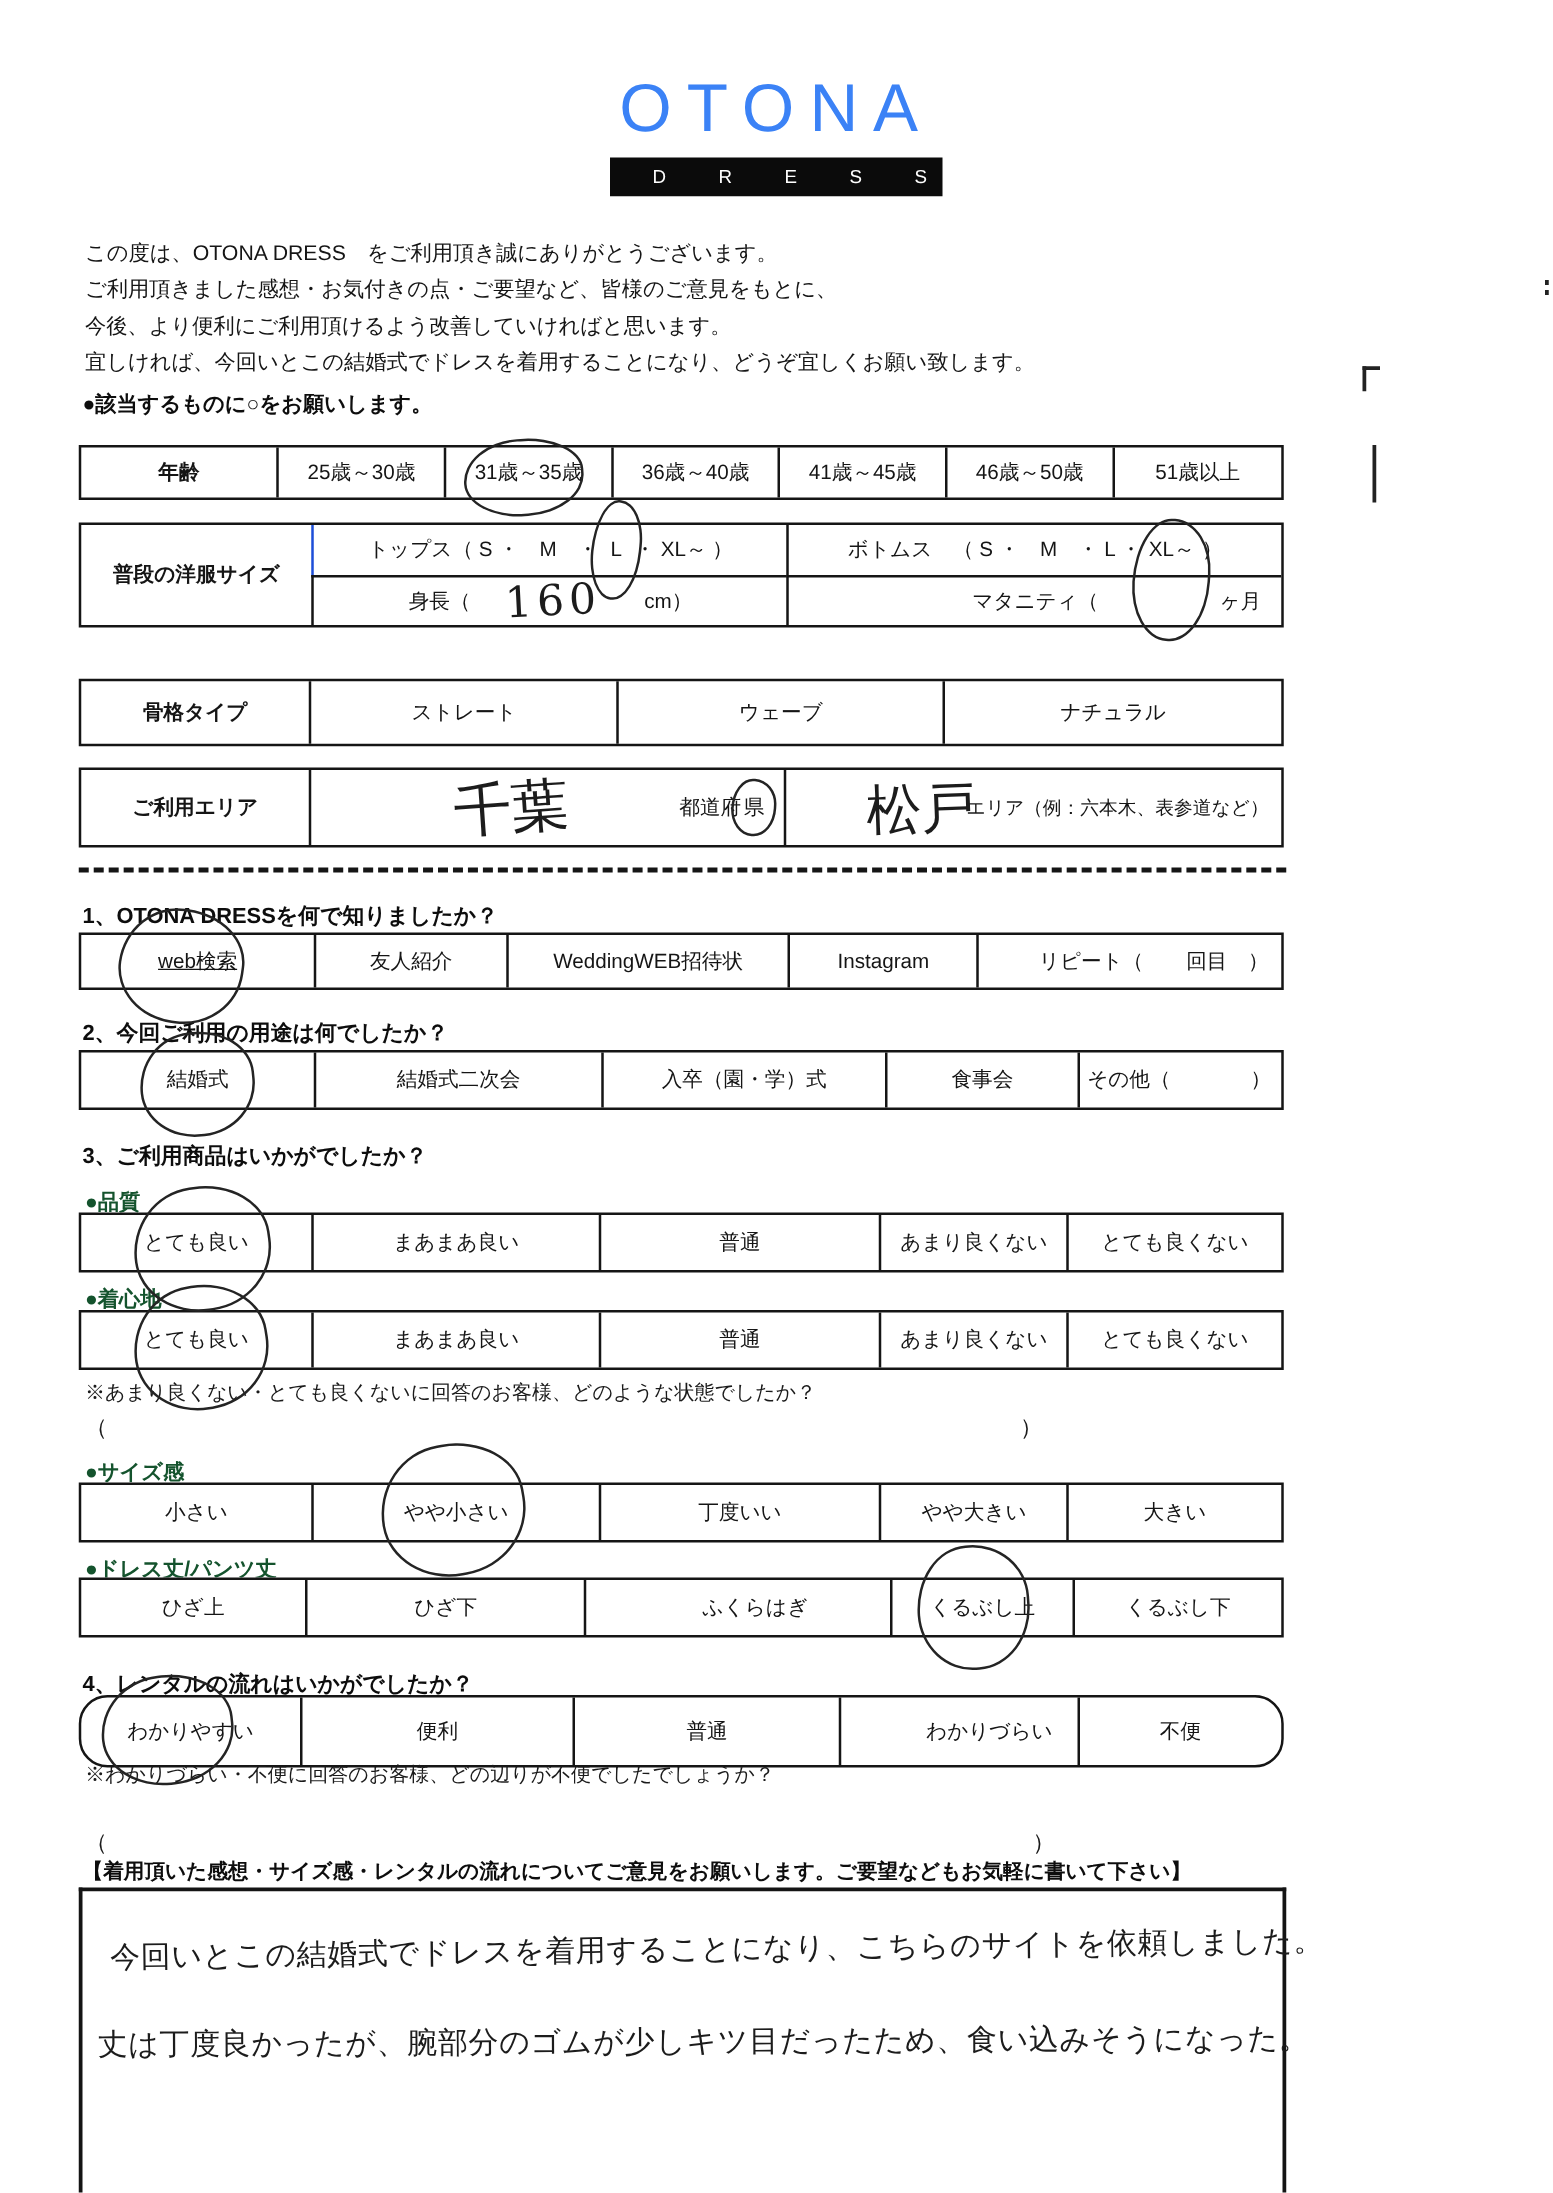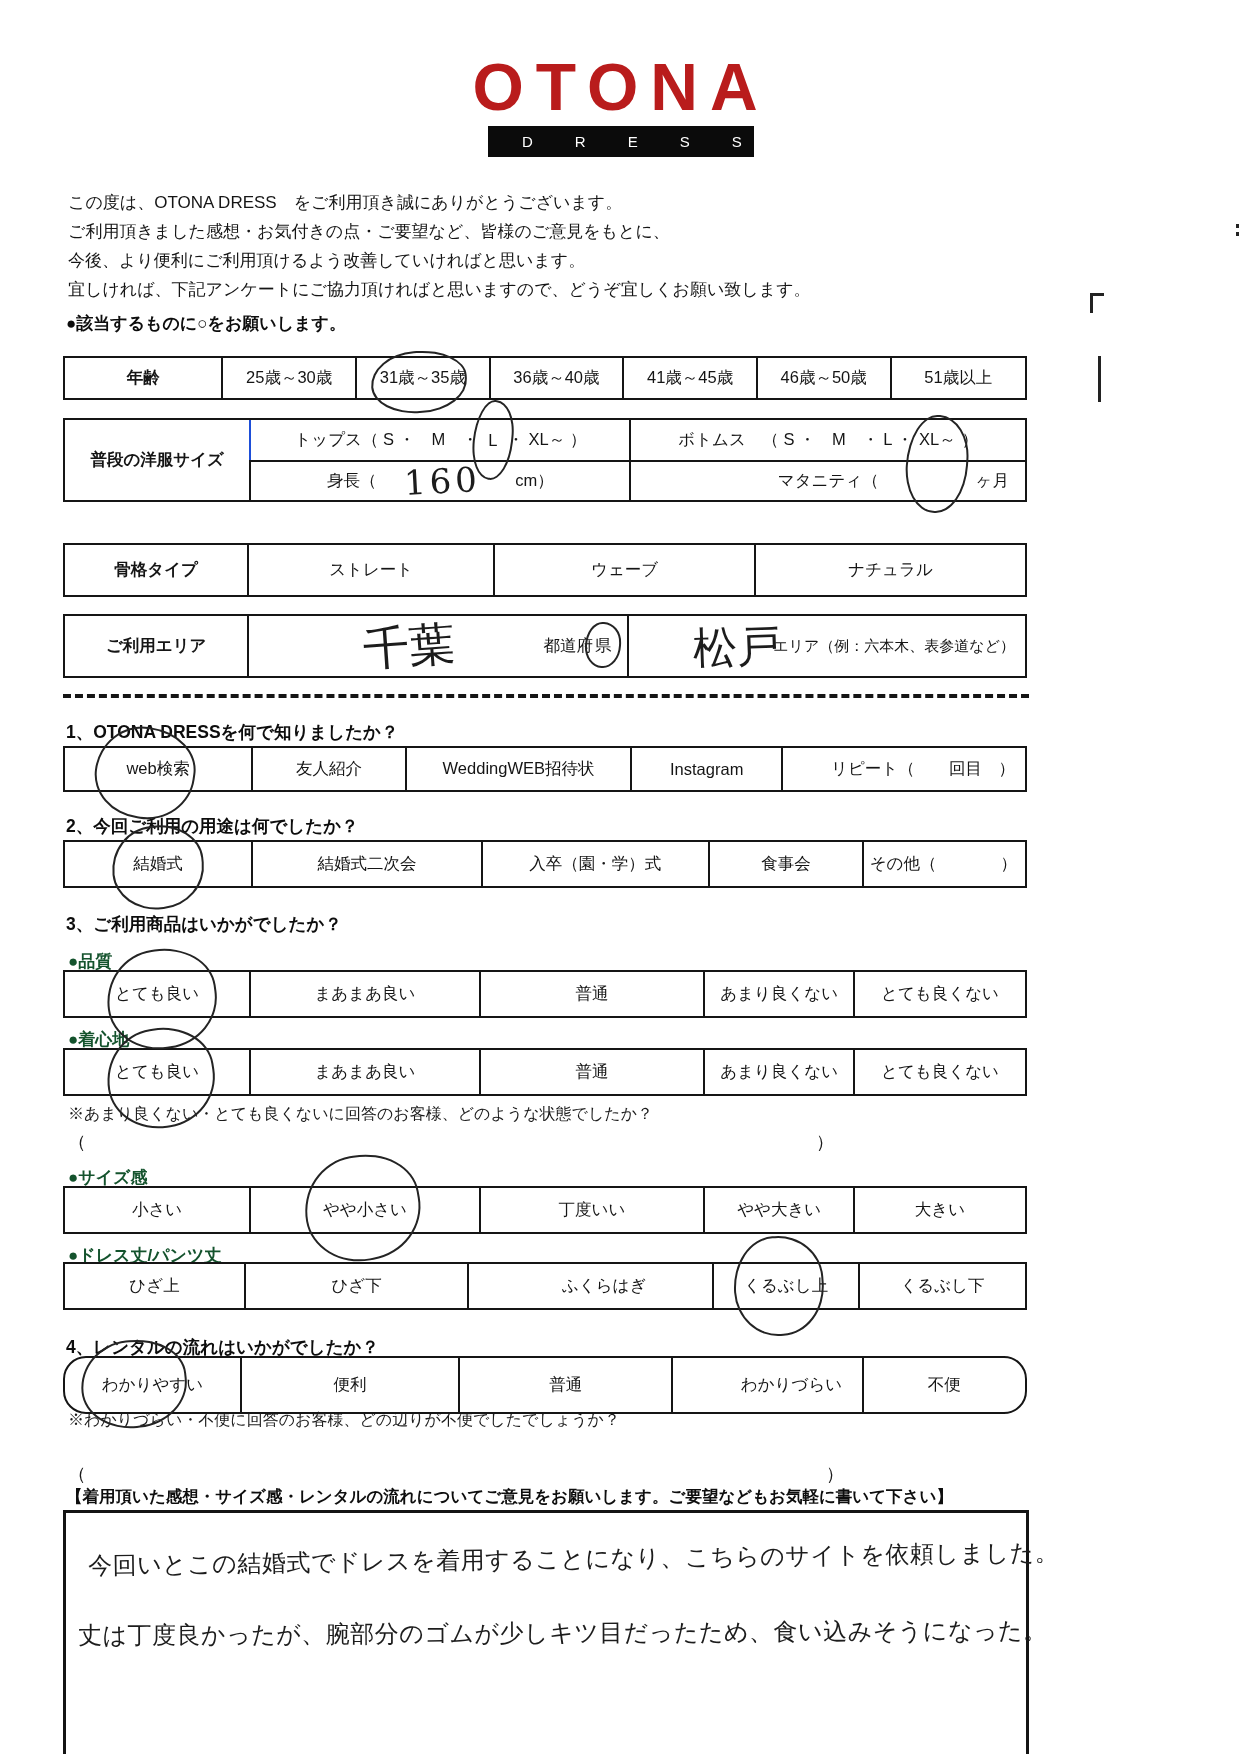--- a/index.html
+++ b/index.html
@@ -4,21 +4,21 @@
 <style>
   html,body{margin:0;padding:0;}
   body{
     width:1242px;height:1754px;position:relative;background:#ffffff;
     font-family:"Liberation Sans", sans-serif;color:#111;overflow:hidden;
   }
   .abs{position:absolute;}
   
   .logo-wrap{top:52px;left:0;width:1242px;text-align:center;}
   .logo-title{
-    font-size:66px;font-weight:700;letter-spacing:12px;color:#b91c1c;
+    font-size:54px;font-weight:400;letter-spacing:12px;color:#3b82f6;
     line-height:70px;display:inline-block;
   }
   .logo-bar{
     margin:4px auto 0;width:266px;height:31px;background:#0b0b0b;color:#fff;
     font-size:15px;font-weight:300;letter-spacing:42px;text-indent:34px;
     line-height:31px;text-align:left;overflow:hidden;white-space:nowrap;
   }
   
   .intro{top:188px;left:68px;font-size:17px;line-height:29px;color:#151515;}
   
@@ -80,21 +80,21 @@
 
 <div class="abs logo-wrap">
   <div class="logo-title">OTONA</div>
   <div class="logo-bar">DRESS</div>
 </div>
 
 <div class="abs intro">
   <div>この度は、OTONA DRESS　をご利用頂き誠にありがとうございます。</div>
   <div>ご利用頂きました感想・お気付きの点・ご要望など、皆様のご意見をもとに、</div>
   <div>今後、より便利にご利用頂けるよう改善していければと思います。</div>
-  <div>宜しければ、下記アンケートにご協力頂ければと思いますので、どうぞ宜しくお願い致します。</div>
+  <div>宜しければ、今回いとこの結婚式でドレスを着用することになり、どうぞ宜しくお願い致します。</div>
 </div>
 
 <div class="abs h-bold" style="top:312px;left:66px;">●該当するものに○をお願いします。</div>
 
 <div class="abs tbl" style="top:356px;height:44px;">
   <div class="cell label-cell" style="width:16.5%;">年齢</div>
   <div class="cell" style="width:13.92%;">25歳～30歳</div>
   <div class="cell" style="width:13.92%;">
     <span>31歳～35歳</span>
     <span class="circle c-age"></span>
@@ -152,21 +152,21 @@
   <div class="cell" style="width:41.2%;">
     <span class="hw hw-city" style="position:absolute;left:64px;top:50%;margin-top:-28px;">松戸</span>
     <span style="position:absolute;right:10px;font-size:15px;">エリア（例：六本木、表参道など）</span>
   </div>
 </div>
 
 <div class="abs dashed-sep" style="top:694px;"></div>
 
 <div class="abs q-head" style="top:720px;left:66px;">1、OTONA DRESSを何で知りましたか？</div>
 <div class="abs tbl" style="top:746px;height:46px;">
-  <div class="cell" style="width:19.6%;">
+  <div class="cell" style="width:19.6%;text-decoration:underline;">
     <span>web検索</span>
     <span class="circle c-q1"></span>
   </div>
   <div class="cell" style="width:16%;">友人紹介</div>
   <div class="cell" style="width:23.5%;">WeddingWEB招待状</div>
   <div class="cell" style="width:15.7%;">Instagram</div>
   <div class="cell" style="width:25.2%;justify-content:flex-start;padding-left:48px;">
     <span>リピート（</span>
     <span class="right-offset" style="right:10px;">回目　）</span>
   </div>

